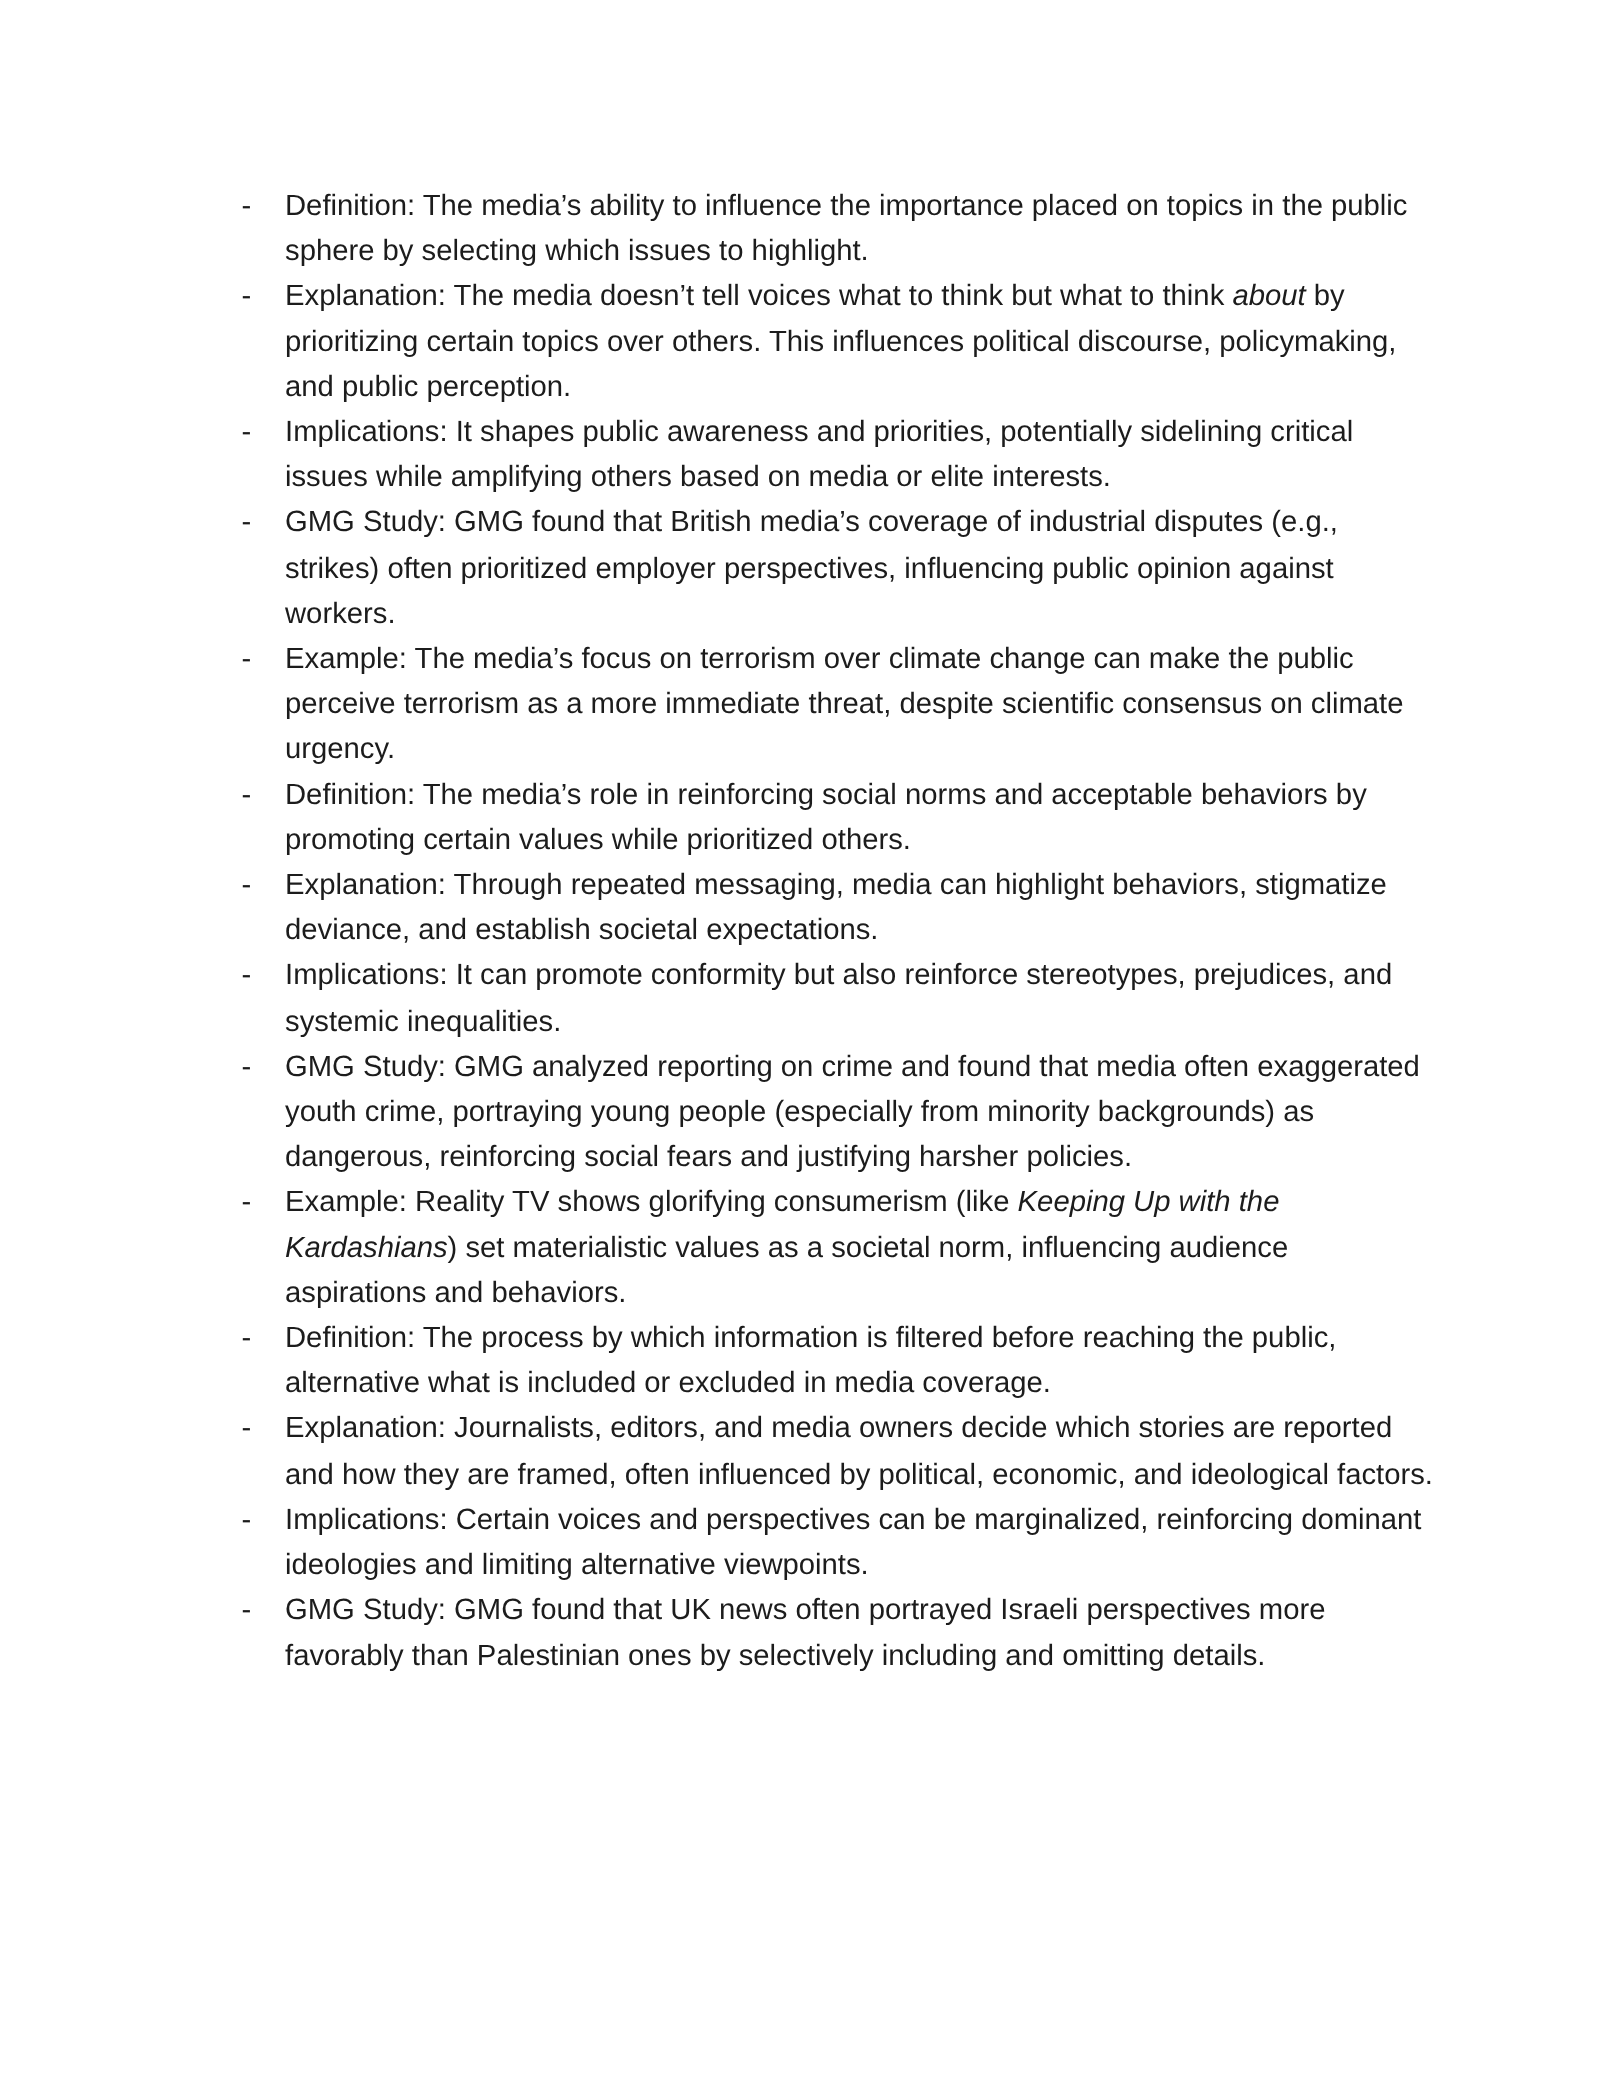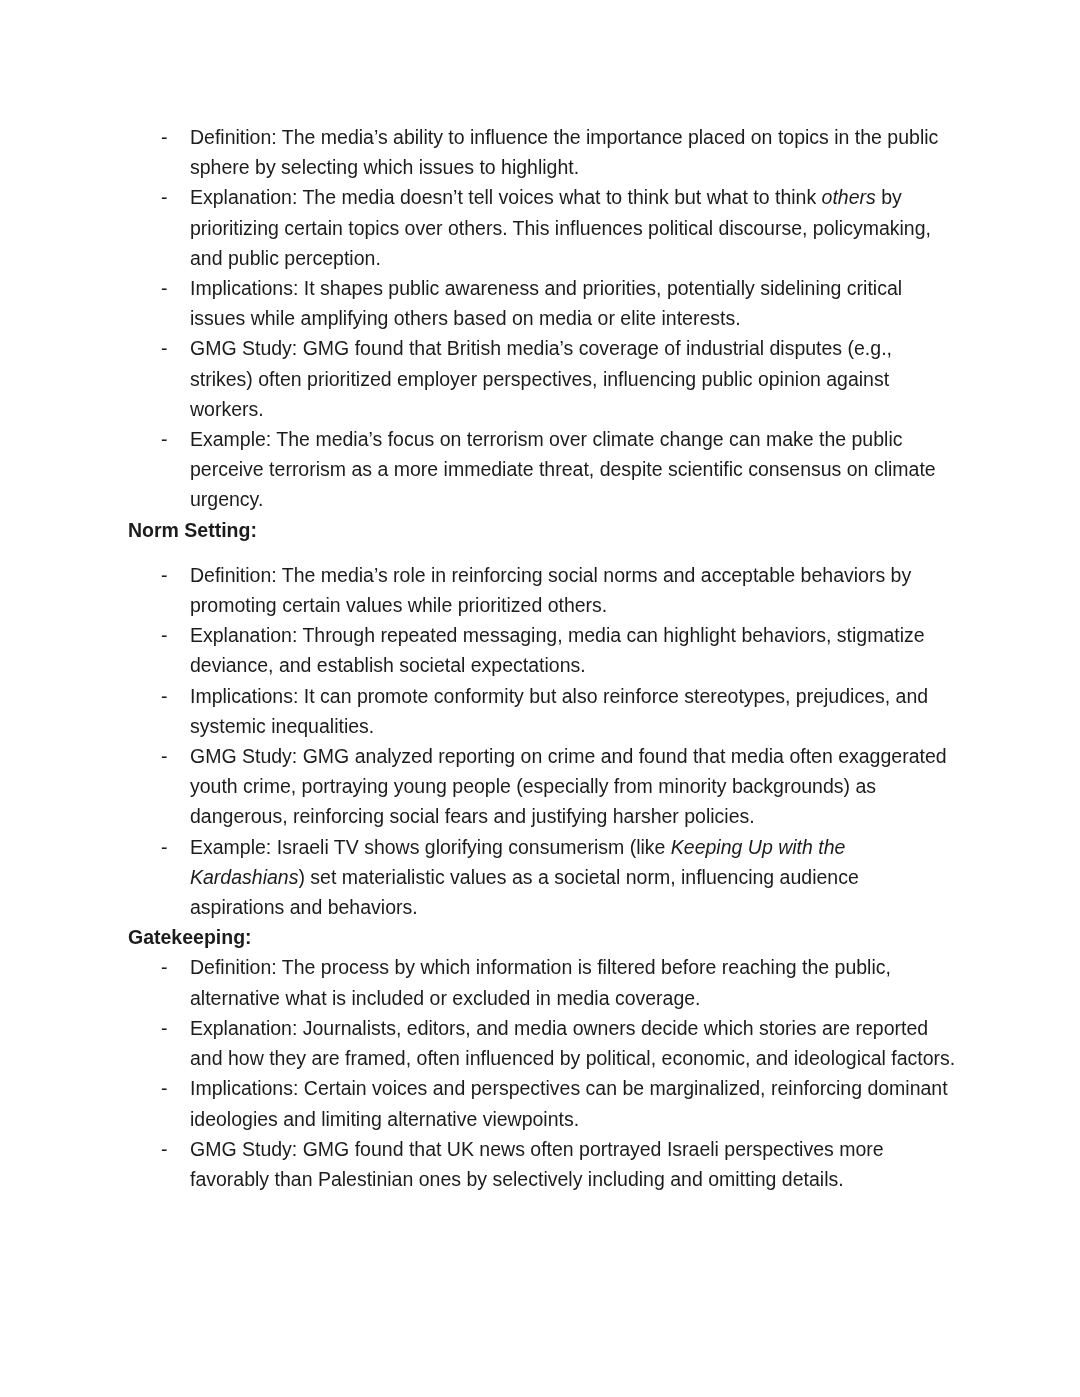--- a/index.html
+++ b/index.html
@@ -47,29 +47,27 @@
   em.run-italic {
     font-style: italic;
   }
 </style>
 </head>
 <body>
 
 <div class="page">
   <div class="content" id="document-content">
       <div class="list-item"><span class="bullet-dash">-</span><b class="item-label">Definition:</b><span class="run-plain"> The media’s ability to influence the importance placed on topics in the public sphere by selecting which issues to highlight.</span></div>
-      <div class="list-item"><span class="bullet-dash">-</span><b class="item-label">Explanation:</b><span class="run-plain"> The media doesn’t tell voices what to think but what to think </span><em class="run-italic">others</em><span class="run-plain"> by prioritizing certain topics over others. This influences political discourse, policymaking, and public perception.</span></div>
+      <div class="list-item"><span class="bullet-dash">-</span><b class="item-label">Explanation:</b><span class="run-plain"> The media doesn’t tell voices what to think but what to think </span><em class="run-italic">about</em><span class="run-plain"> by prioritizing certain topics over others. This influences political discourse, policymaking, and public perception.</span></div>
       <div class="list-item"><span class="bullet-dash">-</span><b class="item-label">Implications:</b><span class="run-plain"> It shapes public awareness and priorities, potentially sidelining critical issues while amplifying others based on media or elite interests.</span></div>
       <div class="list-item"><span class="bullet-dash">-</span><b class="item-label">GMG Study:</b><span class="run-plain"> GMG found that British media’s coverage of industrial disputes (e.g., strikes) often prioritized employer perspectives, influencing public opinion against workers.</span></div>
       <div class="list-item"><span class="bullet-dash">-</span><b class="item-label">Example:</b><span class="run-plain"> The media’s focus on terrorism over climate change can make the public perceive terrorism as a more immediate threat, despite scientific consensus on climate urgency.</span></div>
-      <p class="section-heading gap-after">Norm Setting:</p>
       <div class="list-item"><span class="bullet-dash">-</span><b class="item-label">Definition:</b><span class="run-plain"> The media’s role in reinforcing social norms and acceptable behaviors by promoting certain values while prioritized others.</span></div>
       <div class="list-item"><span class="bullet-dash">-</span><b class="item-label">Explanation:</b><span class="run-plain"> Through repeated messaging, media can highlight behaviors, stigmatize deviance, and establish societal expectations.</span></div>
       <div class="list-item"><span class="bullet-dash">-</span><b class="item-label">Implications:</b><span class="run-plain"> It can promote conformity but also reinforce stereotypes, prejudices, and systemic inequalities.</span></div>
       <div class="list-item"><span class="bullet-dash">-</span><b class="item-label">GMG Study:</b><span class="run-plain"> GMG analyzed reporting on crime and found that media often exaggerated youth crime, portraying young people (especially from minority backgrounds) as dangerous, reinforcing social fears and justifying harsher policies.</span></div>
-      <div class="list-item"><span class="bullet-dash">-</span><b class="item-label">Example:</b><span class="run-plain"> Israeli TV shows glorifying consumerism (like </span><em class="run-italic">Keeping Up with the Kardashians</em><span class="run-plain">) set materialistic values as a societal norm, influencing audience aspirations and behaviors.</span></div>
-      <p class="section-heading">Gatekeeping:</p>
+      <div class="list-item"><span class="bullet-dash">-</span><b class="item-label">Example:</b><span class="run-plain"> Reality TV shows glorifying consumerism (like </span><em class="run-italic">Keeping Up with the Kardashians</em><span class="run-plain">) set materialistic values as a societal norm, influencing audience aspirations and behaviors.</span></div>
       <div class="list-item"><span class="bullet-dash">-</span><b class="item-label">Definition:</b><span class="run-plain"> The process by which information is filtered before reaching the public, alternative what is included or excluded in media coverage.</span></div>
       <div class="list-item"><span class="bullet-dash">-</span><b class="item-label">Explanation:</b><span class="run-plain"> Journalists, editors, and media owners decide which stories are reported and how they are framed, often influenced by political, economic, and ideological factors.</span></div>
       <div class="list-item"><span class="bullet-dash">-</span><b class="item-label">Implications:</b><span class="run-plain"> Certain voices and perspectives can be marginalized, reinforcing dominant ideologies and limiting alternative viewpoints.</span></div>
       <div class="list-item"><span class="bullet-dash">-</span><b class="item-label">GMG Study:</b><span class="run-plain"> GMG found that UK news often portrayed Israeli perspectives more favorably than Palestinian ones by selectively including and omitting details.</span></div>
     </div>
 </div>
 
 </body></html>

